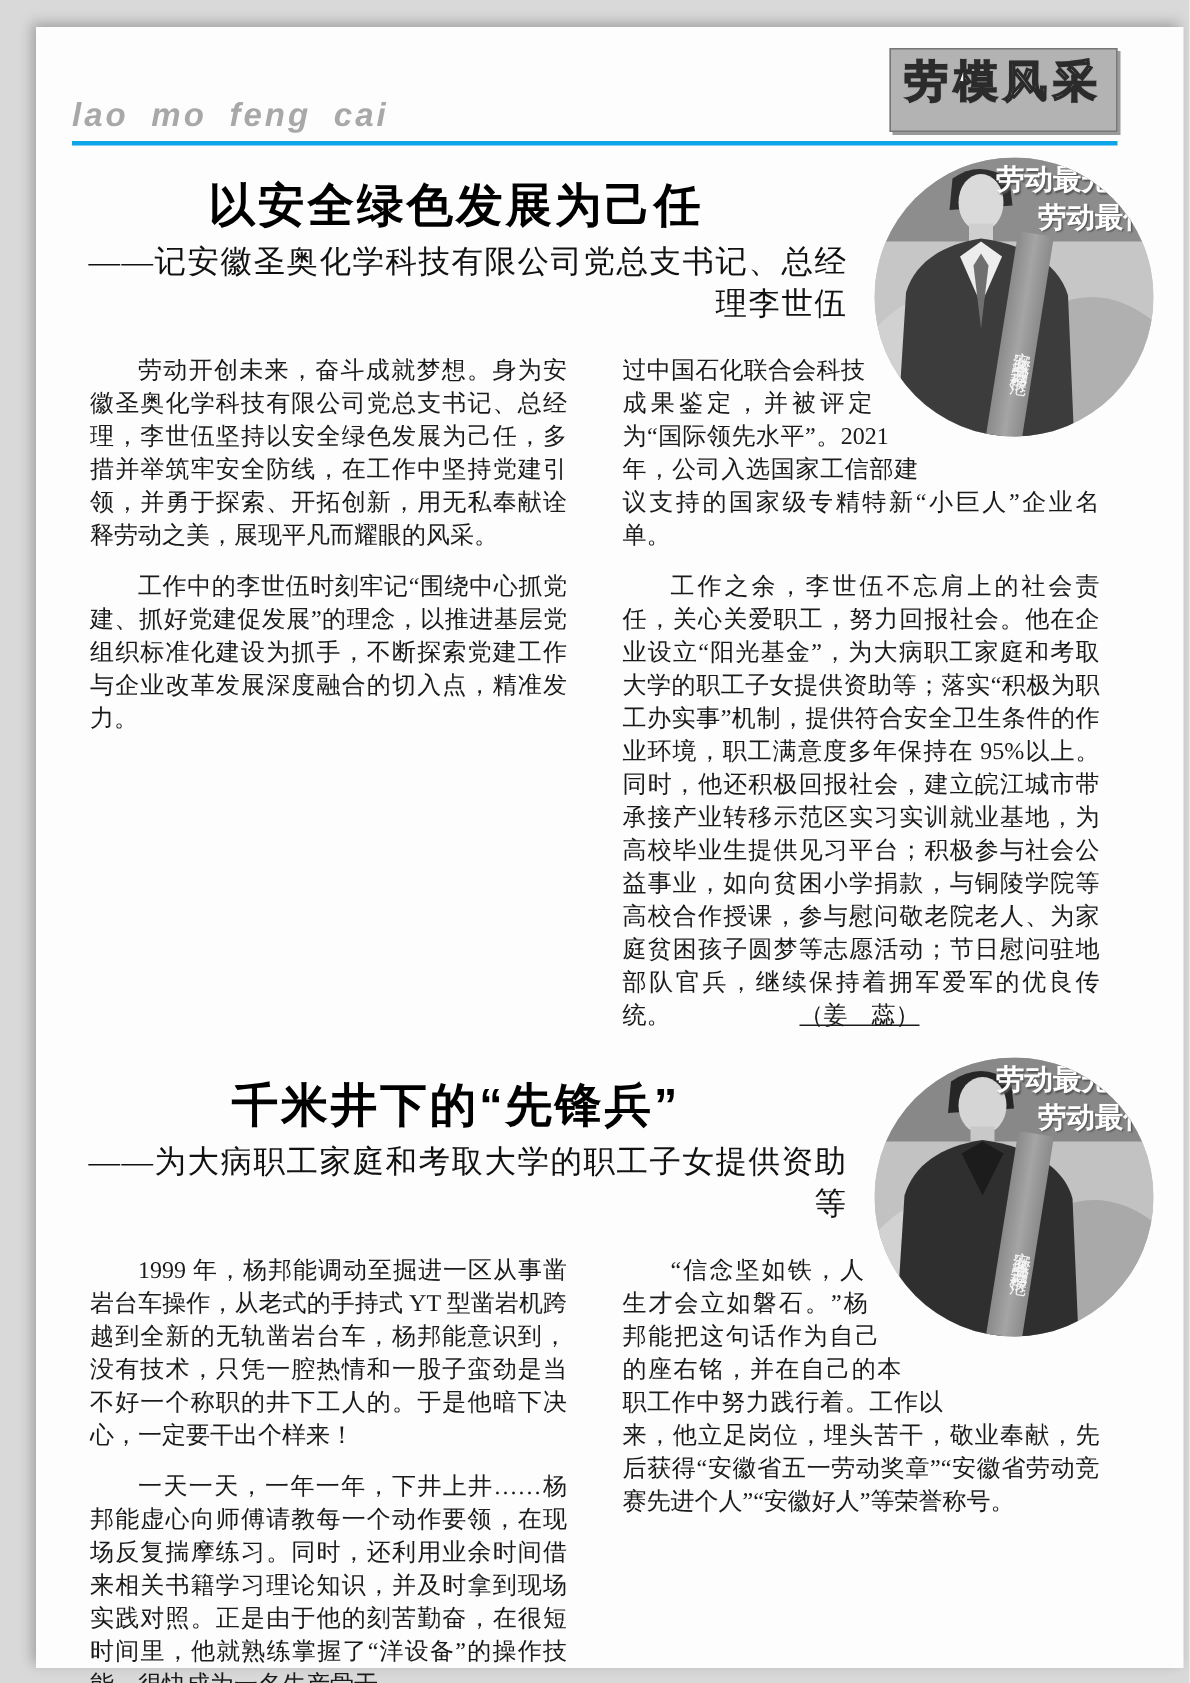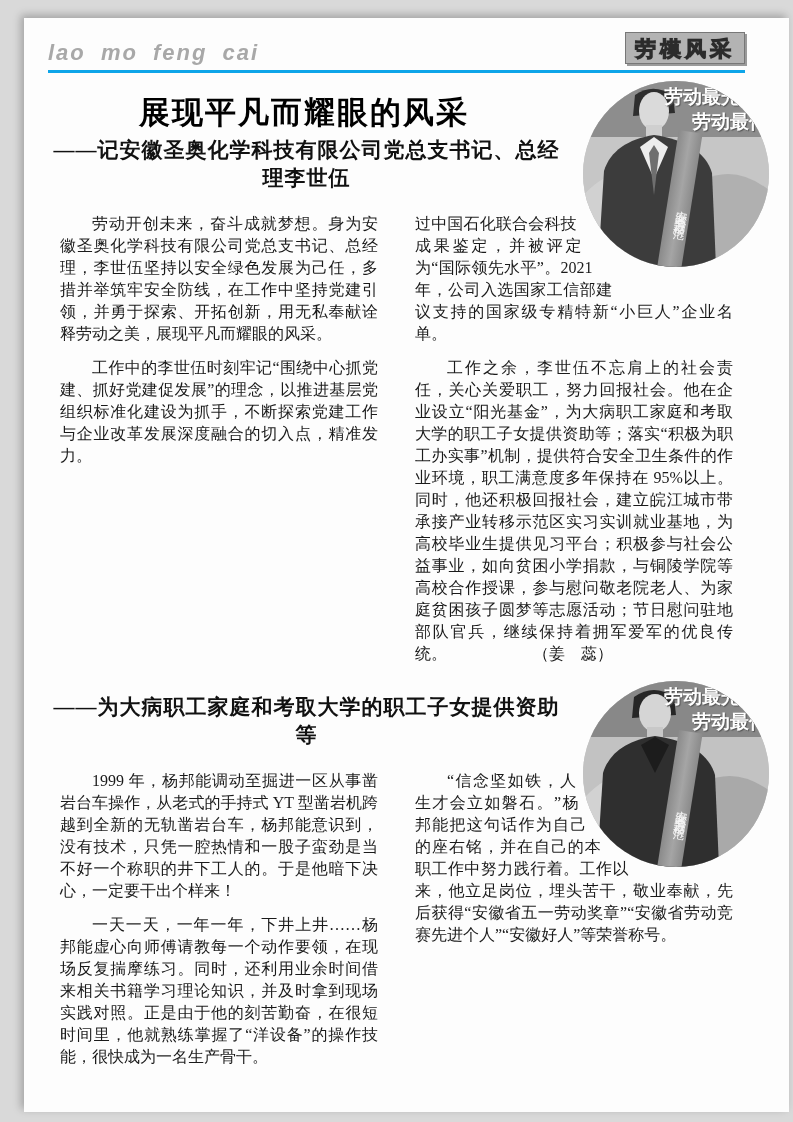--- a/index.html
+++ b/index.html
@@ -26,50 +26,50 @@
   }
   .logo-pinyin{
     font-family:"Liberation Sans","DejaVu Sans",sans-serif;
     font-style:italic;font-weight:bold;
     font-size:22px;color:#a8a8a8;
     letter-spacing:2px;word-spacing:7px;
   }
   .section-badge{
     background:#b3b3b3;border:1px solid #777;
     box-shadow:2px 2px 0 #9a9a9a;
-    padding:2px 9px 0 9px;margin-bottom:2px;
+    padding:2px 9px 12px 9px;margin-bottom:2px;
     font-family:"Liberation Serif",serif;
-    font-size:21px;font-weight:bold;letter-spacing:4px;
+    font-size:29px;font-weight:bold;letter-spacing:4px;
     color:#ffffff;-webkit-text-stroke:1.1px #2b2b2b;
     text-shadow:0 0 1px #333;
   }
   
   .article{position:relative;}
   .article-1{margin-top:20px;}
   .article-2{margin-top:16px;}
   h1.art-title{
     margin:0 185px 0 0;text-align:center;
     font-family:"Liberation Sans","DejaVu Sans",sans-serif;
     font-size:31px;font-weight:bold;letter-spacing:2px;
     line-height:40px;color:#000;
   }
   h2.art-subtitle{
-    margin:3px 180px 0 0;text-align:center;
+    margin:3px 180px 0 0;text-align:right;
     font-family:"Liberation Serif",serif;
-    font-size:21px;font-weight:700;letter-spacing:1px;
+    font-size:21px;font-weight:400;letter-spacing:1px;
     line-height:28px;color:#111;
   }
   .cols{display:flex;gap:13px;margin-top:9px;}
   .col{flex:1;min-width:0;}
   .col p{
     margin:12px;font-size:16px;line-height:22px;
     text-align:justify;text-indent:2em;
   }
   .col p.cont{text-indent:0;}
-  .byline{white-space:nowrap;margin-left:86px;}
+  .byline{white-space:nowrap;margin-left:86px;text-decoration:underline;}
   
   .wrap-spacer{
     float:right;width:170px;height:94px;
     shape-outside:circle(100px at 101px 1px);
   }
   .wrap-spacer.s2{height:108px;shape-outside:circle(100px at 101px 12px);}
   
   .photo{
     position:absolute;width:186px;height:186px;border-radius:50%;
     overflow:hidden;background:#c6c6c6;z-index:3;
@@ -121,21 +121,21 @@
         <path d="M71,56 L57,66 L71,98 L85,66 Z" fill="#ededed"></path>
         <path d="M71,64 L66,72 L71,114 L76,72 Z" fill="#6f6f6f"></path>
       </svg>
       <div class="photo-banner">
         <span>劳动最光荣</span>
         <span>劳动最伟大</span>
       </div>
       <div class="photo-sash">安徽省劳动模范</div>
     </div>
 
-    <h1 class="art-title">展现平凡而耀眼的风采</h1>
+    <h1 class="art-title">以安全绿色发展为己任</h1>
     <h2 class="art-subtitle">——记安徽圣奥化学科技有限公司党总支书记、总经理李世伍</h2>
 
     <div class="cols">
       <div class="col">
         <p>劳动开创未来，奋斗成就梦想。身为安徽圣奥化学科技有限公司党总支书记、总经理，李世伍坚持以安全绿色发展为己任，多措并举筑牢安全防线，在工作中坚持党建引领，并勇于探索、开拓创新，用无私奉献诠释劳动之美，展现平凡而耀眼的风采。</p>
         <p>工作中的李世伍时刻牢记“围绕中心抓党建、抓好党建促发展”的理念，以推进基层党组织标准化建设为抓手，不断探索党建工作与企业改革发展深度融合的切入点，精准发力。</p>
       </div>
       <div class="col">
         <div class="wrap-spacer"></div>
         <p class="cont">过中国石化联合会科技成果鉴定，并被评定为“国际领先水平”。2021 年，公司入选国家工信部建议支持的国家级专精特新“小巨人”企业名单。</p>
@@ -158,20 +158,21 @@
         <path d="M72,55 C44,59 26,72 20,92 L14,186 L136,186 L132,94 C126,72 102,59 72,55 Z" fill="#2f2f2f"></path>
         <path d="M72,56 L58,64 L72,92 L86,64 Z" fill="#1c1c1c"></path>
       </svg>
       <div class="photo-banner">
         <span>劳动最光荣</span>
         <span>劳动最伟大</span>
       </div>
       <div class="photo-sash">安徽省劳动模范</div>
     </div>
 
+    <h1 class="art-title">千米井下的“先锋兵”</h1>
     <h2 class="art-subtitle">——为大病职工家庭和考取大学的职工子女提供资助等</h2>
 
     <div class="cols">
       <div class="col">
         <p>1999 年，杨邦能调动至掘进一区从事凿岩台车操作，从老式的手持式 YT 型凿岩机跨越到全新的无轨凿岩台车，杨邦能意识到，没有技术，只凭一腔热情和一股子蛮劲是当不好一个称职的井下工人的。于是他暗下决心，一定要干出个样来！</p>
         <p>一天一天，一年一年，下井上井……杨邦能虚心向师傅请教每一个动作要领，在现场反复揣摩练习。同时，还利用业余时间借来相关书籍学习理论知识，并及时拿到现场实践对照。正是由于他的刻苦勤奋，在很短时间里，他就熟练掌握了“洋设备”的操作技能，很快成为一名生产骨干。</p>
 
       </div>
       <div class="col">
         <div class="wrap-spacer s2"></div>

